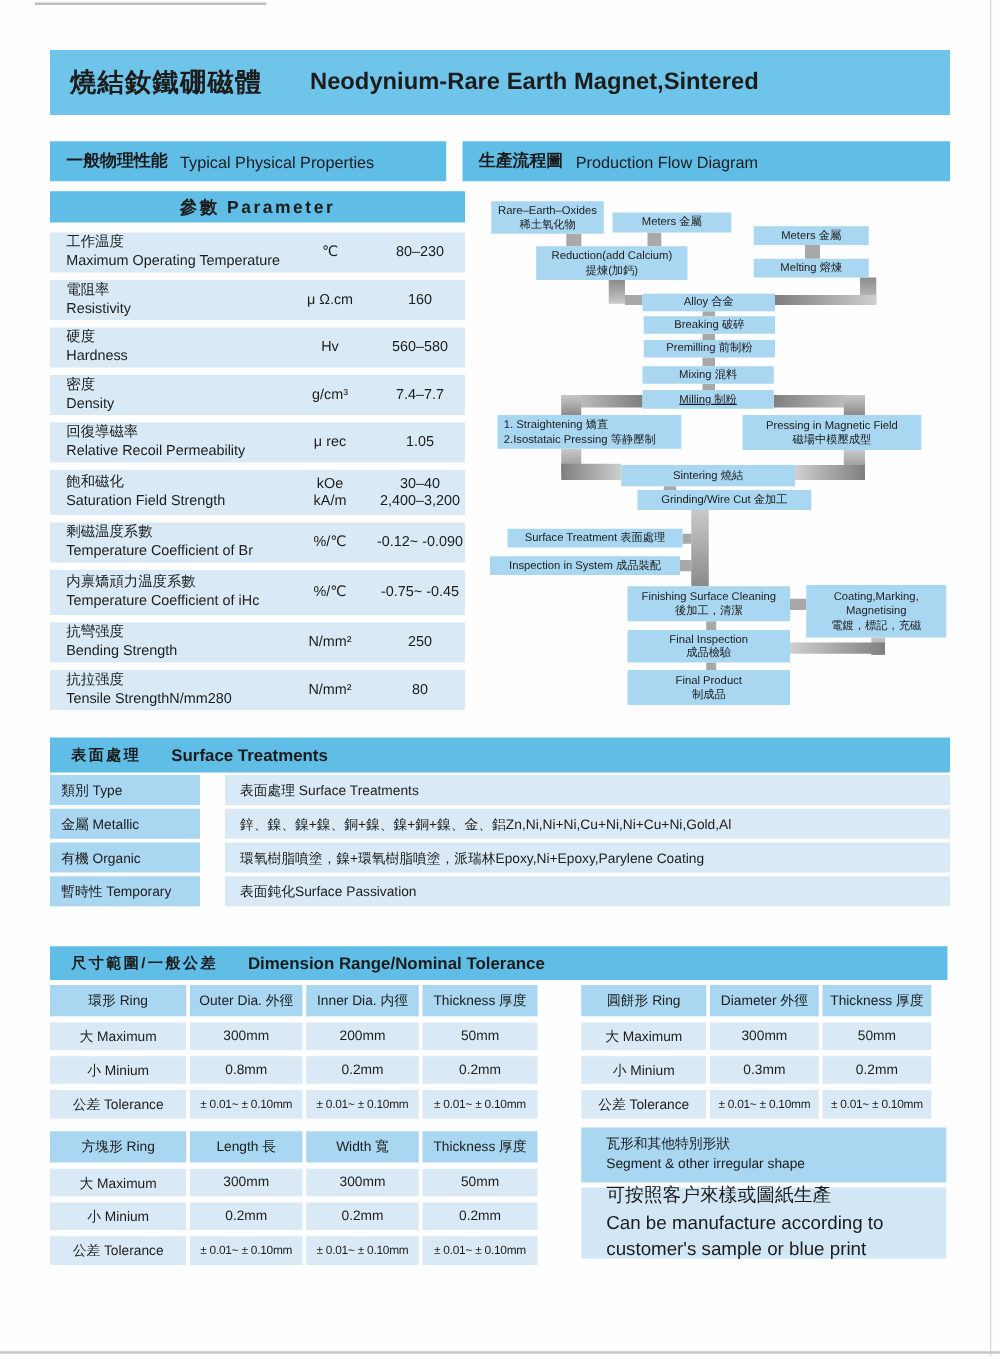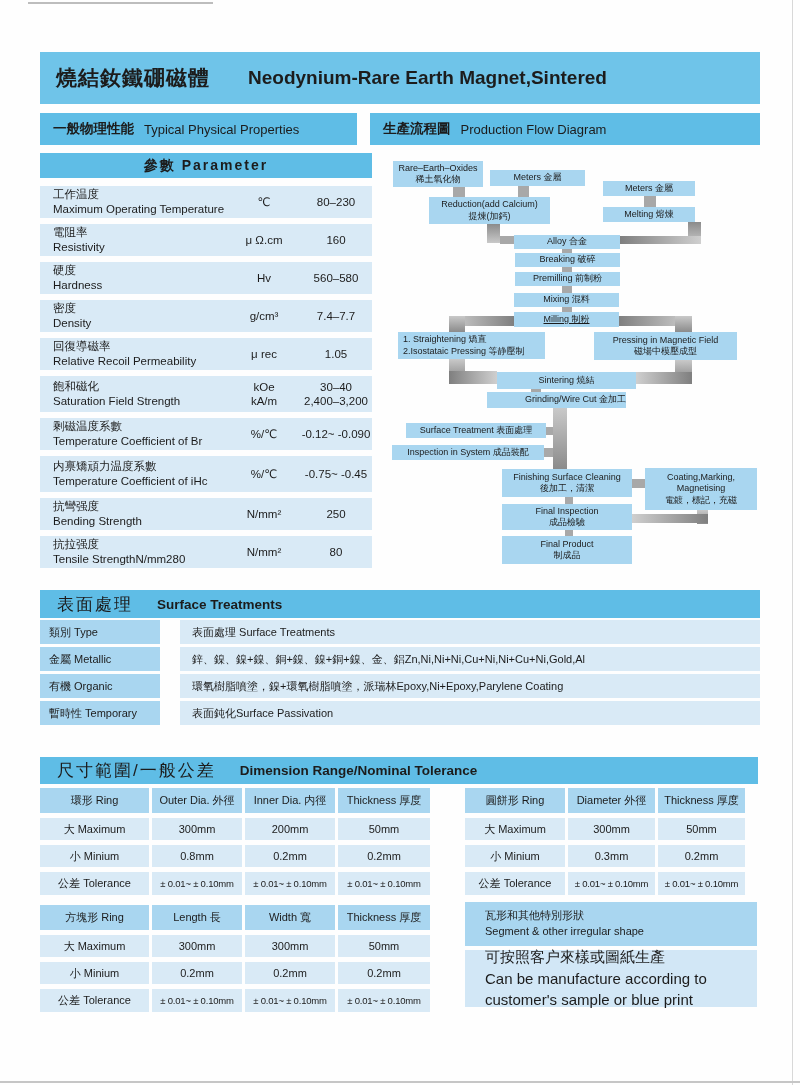--- a/index.html
+++ b/index.html
@@ -6,21 +6,21 @@
   .page{
     position:relative;width:800px;height:1085px;background:#fefefe;overflow:hidden;
     font-family:"Liberation Sans","DejaVu Sans",sans-serif;color:#1c1c1c;
   }
   .edge-top{position:absolute;left:28px;top:2px;width:185px;height:2px;background:#bdbdbd;}
   .edge-right{position:absolute;left:792px;top:0;width:1px;height:1085px;background:#d8d8d8;}
   .edge-bottom{position:absolute;left:0;top:1081px;width:800px;height:2px;background:#c6c6c6;}
 
   .abs{position:absolute;}
   .bar{background:#5FBDE6;display:flex;align-items:center;}
-  .title-bar{left:40px;top:52px;width:720px;height:52px;background:#6FC4E9;padding-left:16px;box-sizing:border-box;}
+  .title-bar{left:40px;top:40px;width:720px;height:52px;background:#6FC4E9;padding-left:16px;box-sizing:border-box;}
   .title-zh{font-size:21px;font-weight:bold;letter-spacing:1px;}
   .title-en{font-size:19px;font-weight:bold;margin-left:38px;}
 
   .sec-bar{height:32px;top:113px;padding-left:13px;box-sizing:border-box;}
   .sec-zh{font-size:13.5px;font-weight:bold;}
   .sec-en{font-size:13px;margin-left:10px;}
 
   
   .param-head{left:40px;top:153px;width:332px;height:25px;justify-content:center;font-size:14px;font-weight:bold;letter-spacing:2px;}
   .param-table{left:40px;top:186px;width:332px;}
@@ -37,21 +37,21 @@
       font-size:9px;line-height:1.25;text-align:center;box-sizing:border-box;}
   .fb span{display:block;}
   .cn{position:absolute;background:#a8a8a8;}
   .gr{background:linear-gradient(to right,#7f7f7f,#cfcfcf);}
   .gl{background:linear-gradient(to left,#7f7f7f,#cfcfcf);}
   .gd{background:linear-gradient(to bottom,#c9c9c9,#8b8b8b);}
   .gu{background:linear-gradient(to top,#c9c9c9,#8b8b8b);}
 
   
   .surface-head{left:40px;top:590px;width:720px;height:28px;padding-left:17px;box-sizing:border-box;}
-  .shead-zh{font-size:17px;font-weight:normal;letter-spacing:2px;}
+  .shead-zh{font-size:12px;font-weight:bold;letter-spacing:2px;}
   .shead-en{font-size:13.5px;font-weight:bold;margin-left:24px;}
   .stable{left:40px;top:620px;width:720px;}
   .srow{display:flex;margin-bottom:3px;height:24px;}
   .stype{width:120px;background:#A9D6F0;display:flex;align-items:center;padding-left:9px;box-sizing:border-box;font-size:11px;}
   .streat{flex:1;margin-left:20px;background:#D9EAF6;display:flex;align-items:center;padding-left:12px;box-sizing:border-box;font-size:11px;}
 
   
   .dim-head{left:40px;top:757px;width:718px;height:27px;padding-left:17px;box-sizing:border-box;}
   .grid{display:grid;gap:5px 3px;}
   .gt-ring{left:40px;top:788px;width:393px;grid-template-columns:109px 90px 90px 92px;grid-template-rows:25px 22px 22px 23px;}
@@ -209,21 +209,21 @@
       <span>1. Straightening 矯直</span>
         <span>2.Isostataic Pressing 等静壓制</span>
     </div>
     <div class="fb" style="left:209px;top:182px;width:143px;height:28px;">
       <span>Pressing in Magnetic Field</span>
         <span>磁場中模壓成型</span>
     </div>
     <div class="fb" style="left:112px;top:222px;width:139px;height:17px;">
       <span>Sintering  燒結</span>
     </div>
-    <div class="fb" style="left:102px;top:242px;width:139px;height:16px;align-items:flex-end;">
+    <div class="fb" style="left:125px;top:242px;width:139px;height:16px;">
       <span>Grinding/Wire Cut  金加工</span>
     </div>
     <div class="fb" style="left:21px;top:273px;width:140px;height:15px;">
       <span>Surface Treatment 表面處理</span>
     </div>
     <div class="fb" style="left:7px;top:295px;width:152px;height:15px;">
       <span>Inspection in System  成品裝配</span>
     </div>
     <div class="fb" style="left:117px;top:319px;width:130px;height:28px;">
       <span>Finishing Surface Cleaning</span>

